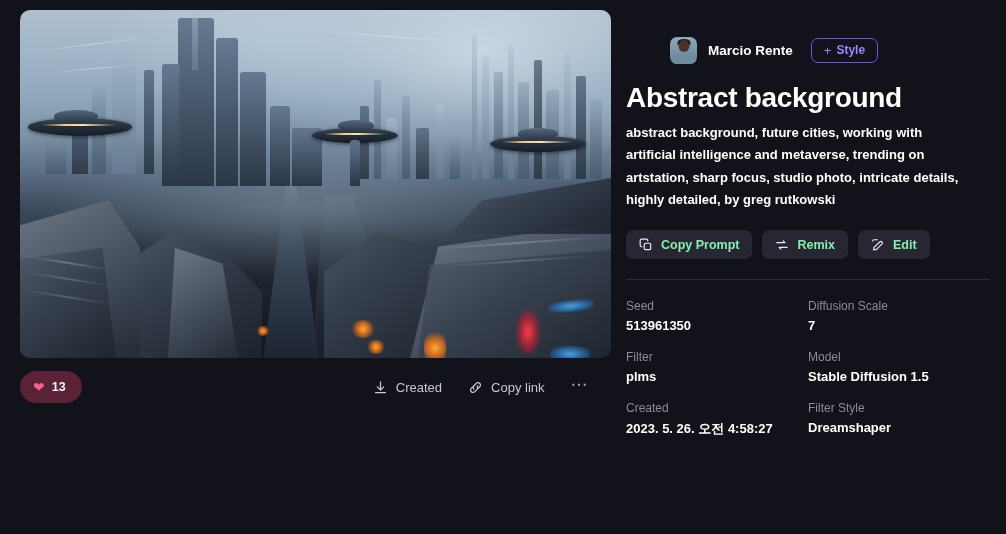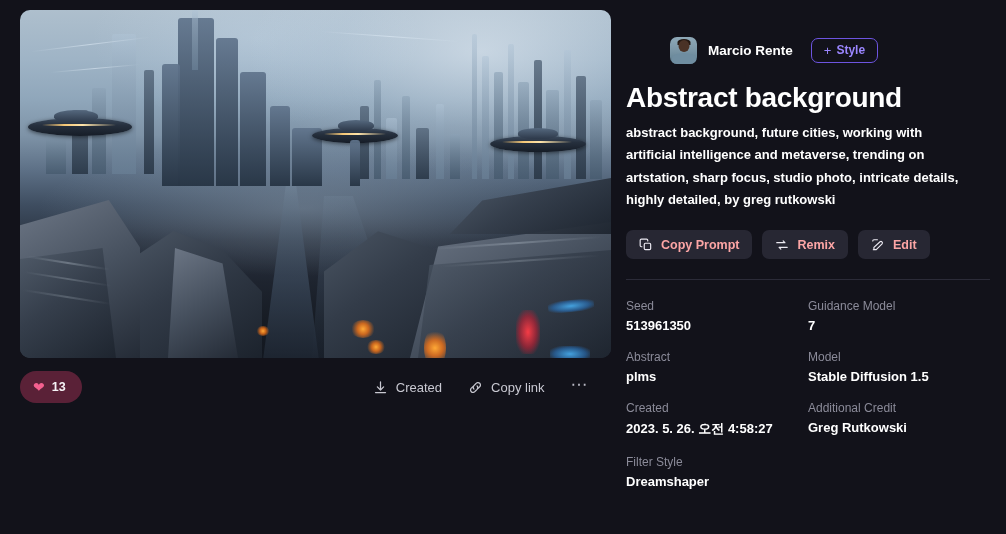--- a/index.html
+++ b/index.html
@@ -285,21 +285,21 @@
   }
   .act-btn {
     display: inline-flex;
     align-items: center;
     gap: 8px;
     height: 29px;
     padding: 0 13px;
     border-radius: 7px;
     background: #272733;
     border: none;
-    color: #fca5a5;
+    color: #86efac;
     font-size: 12.5px;
     font-weight: bold;
     font-family: inherit;
     cursor: pointer;
   }
   .act-btn svg { display: block; }
 
   .divider {
     margin-top: 20px;
     width: 364px;
@@ -503,40 +503,36 @@
     </div>
 
     <div class="divider"></div>
 
     <div class="meta-grid">
       <div class="meta-cell">
         <div class="meta-label">Seed</div>
         <div class="meta-value">513961350</div>
       </div>
       <div class="meta-cell">
-        <div class="meta-label">Guidance Model</div>
+        <div class="meta-label">Diffusion Scale</div>
         <div class="meta-value">7</div>
       </div>
       <div class="meta-cell">
-        <div class="meta-label">Abstract</div>
+        <div class="meta-label">Filter</div>
         <div class="meta-value">plms</div>
       </div>
       <div class="meta-cell">
         <div class="meta-label">Model</div>
         <div class="meta-value">Stable Diffusion 1.5</div>
       </div>
       <div class="meta-cell">
         <div class="meta-label">Created</div>
         <div class="meta-value">2023. 5. 26. 오전 4:58:27</div>
       </div>
       <div class="meta-cell">
-        <div class="meta-label">Additional Credit</div>
-        <div class="meta-value">Greg Rutkowski</div>
-      </div>
-      <div class="meta-cell">
         <div class="meta-label">Filter Style</div>
         <div class="meta-value">Dreamshaper</div>
       </div>
       <div class="meta-cell empty"></div>
     </div>
 
   </div>
 </div>
 
 </body></html>

